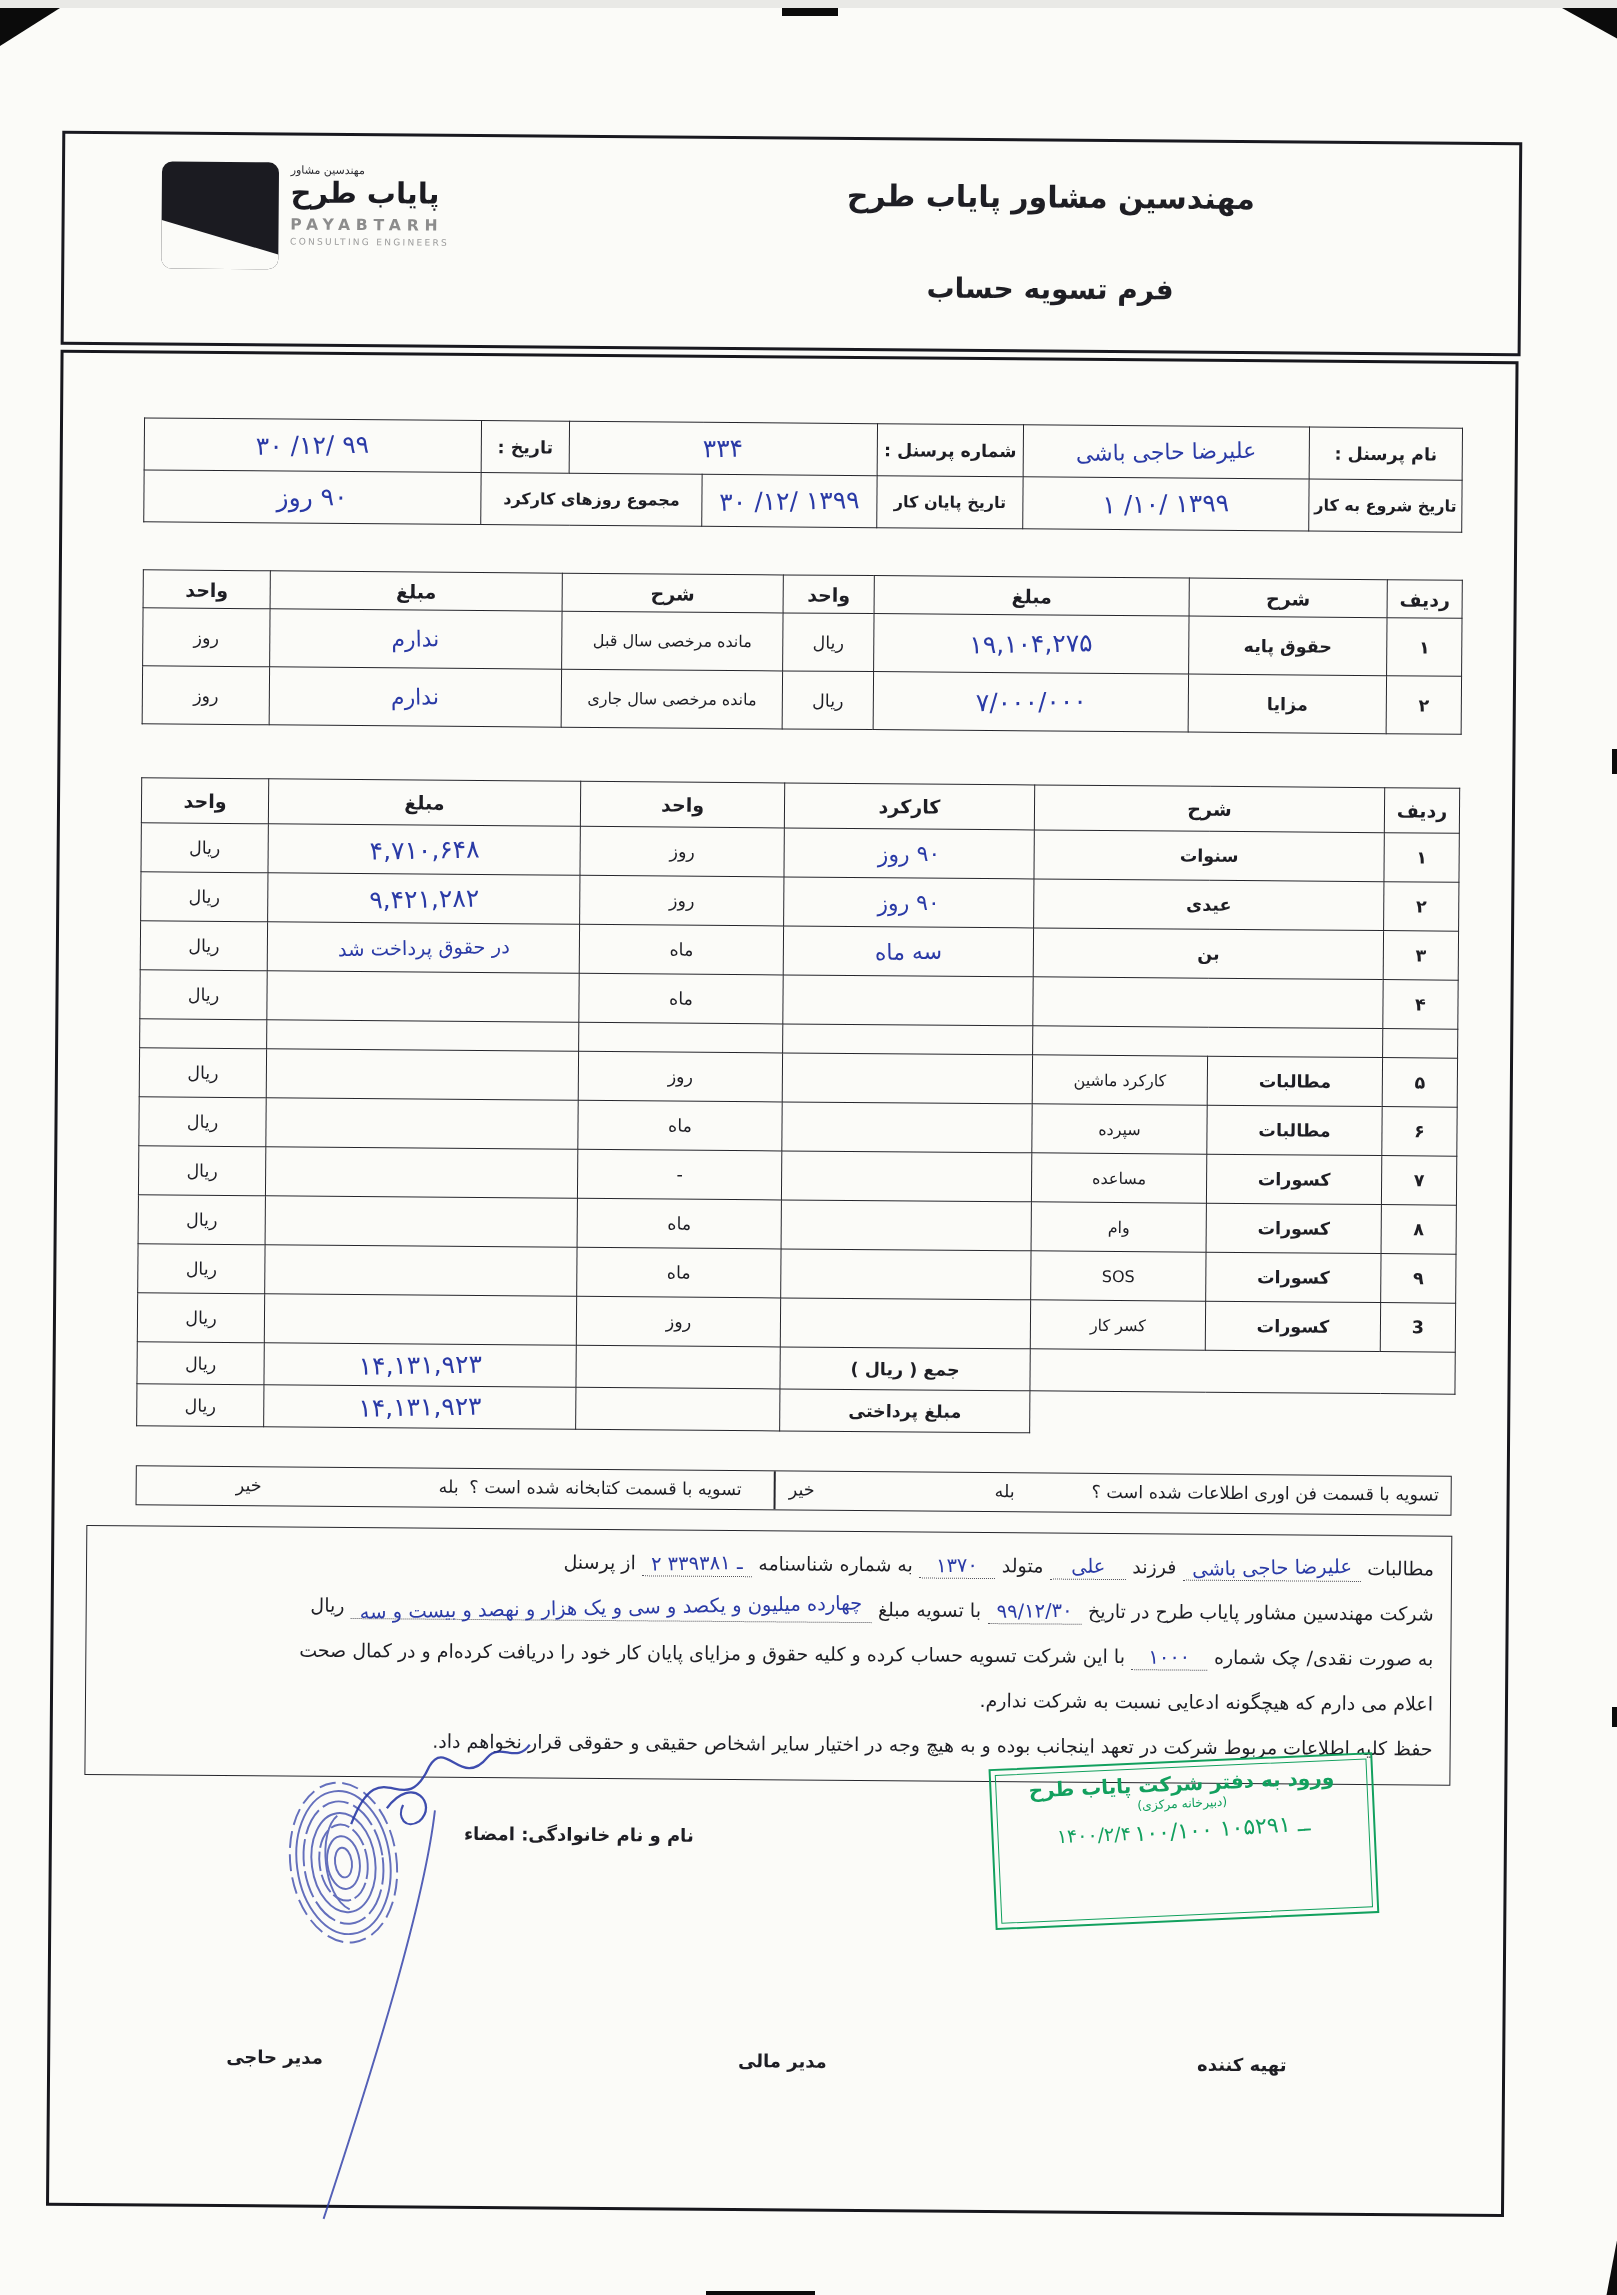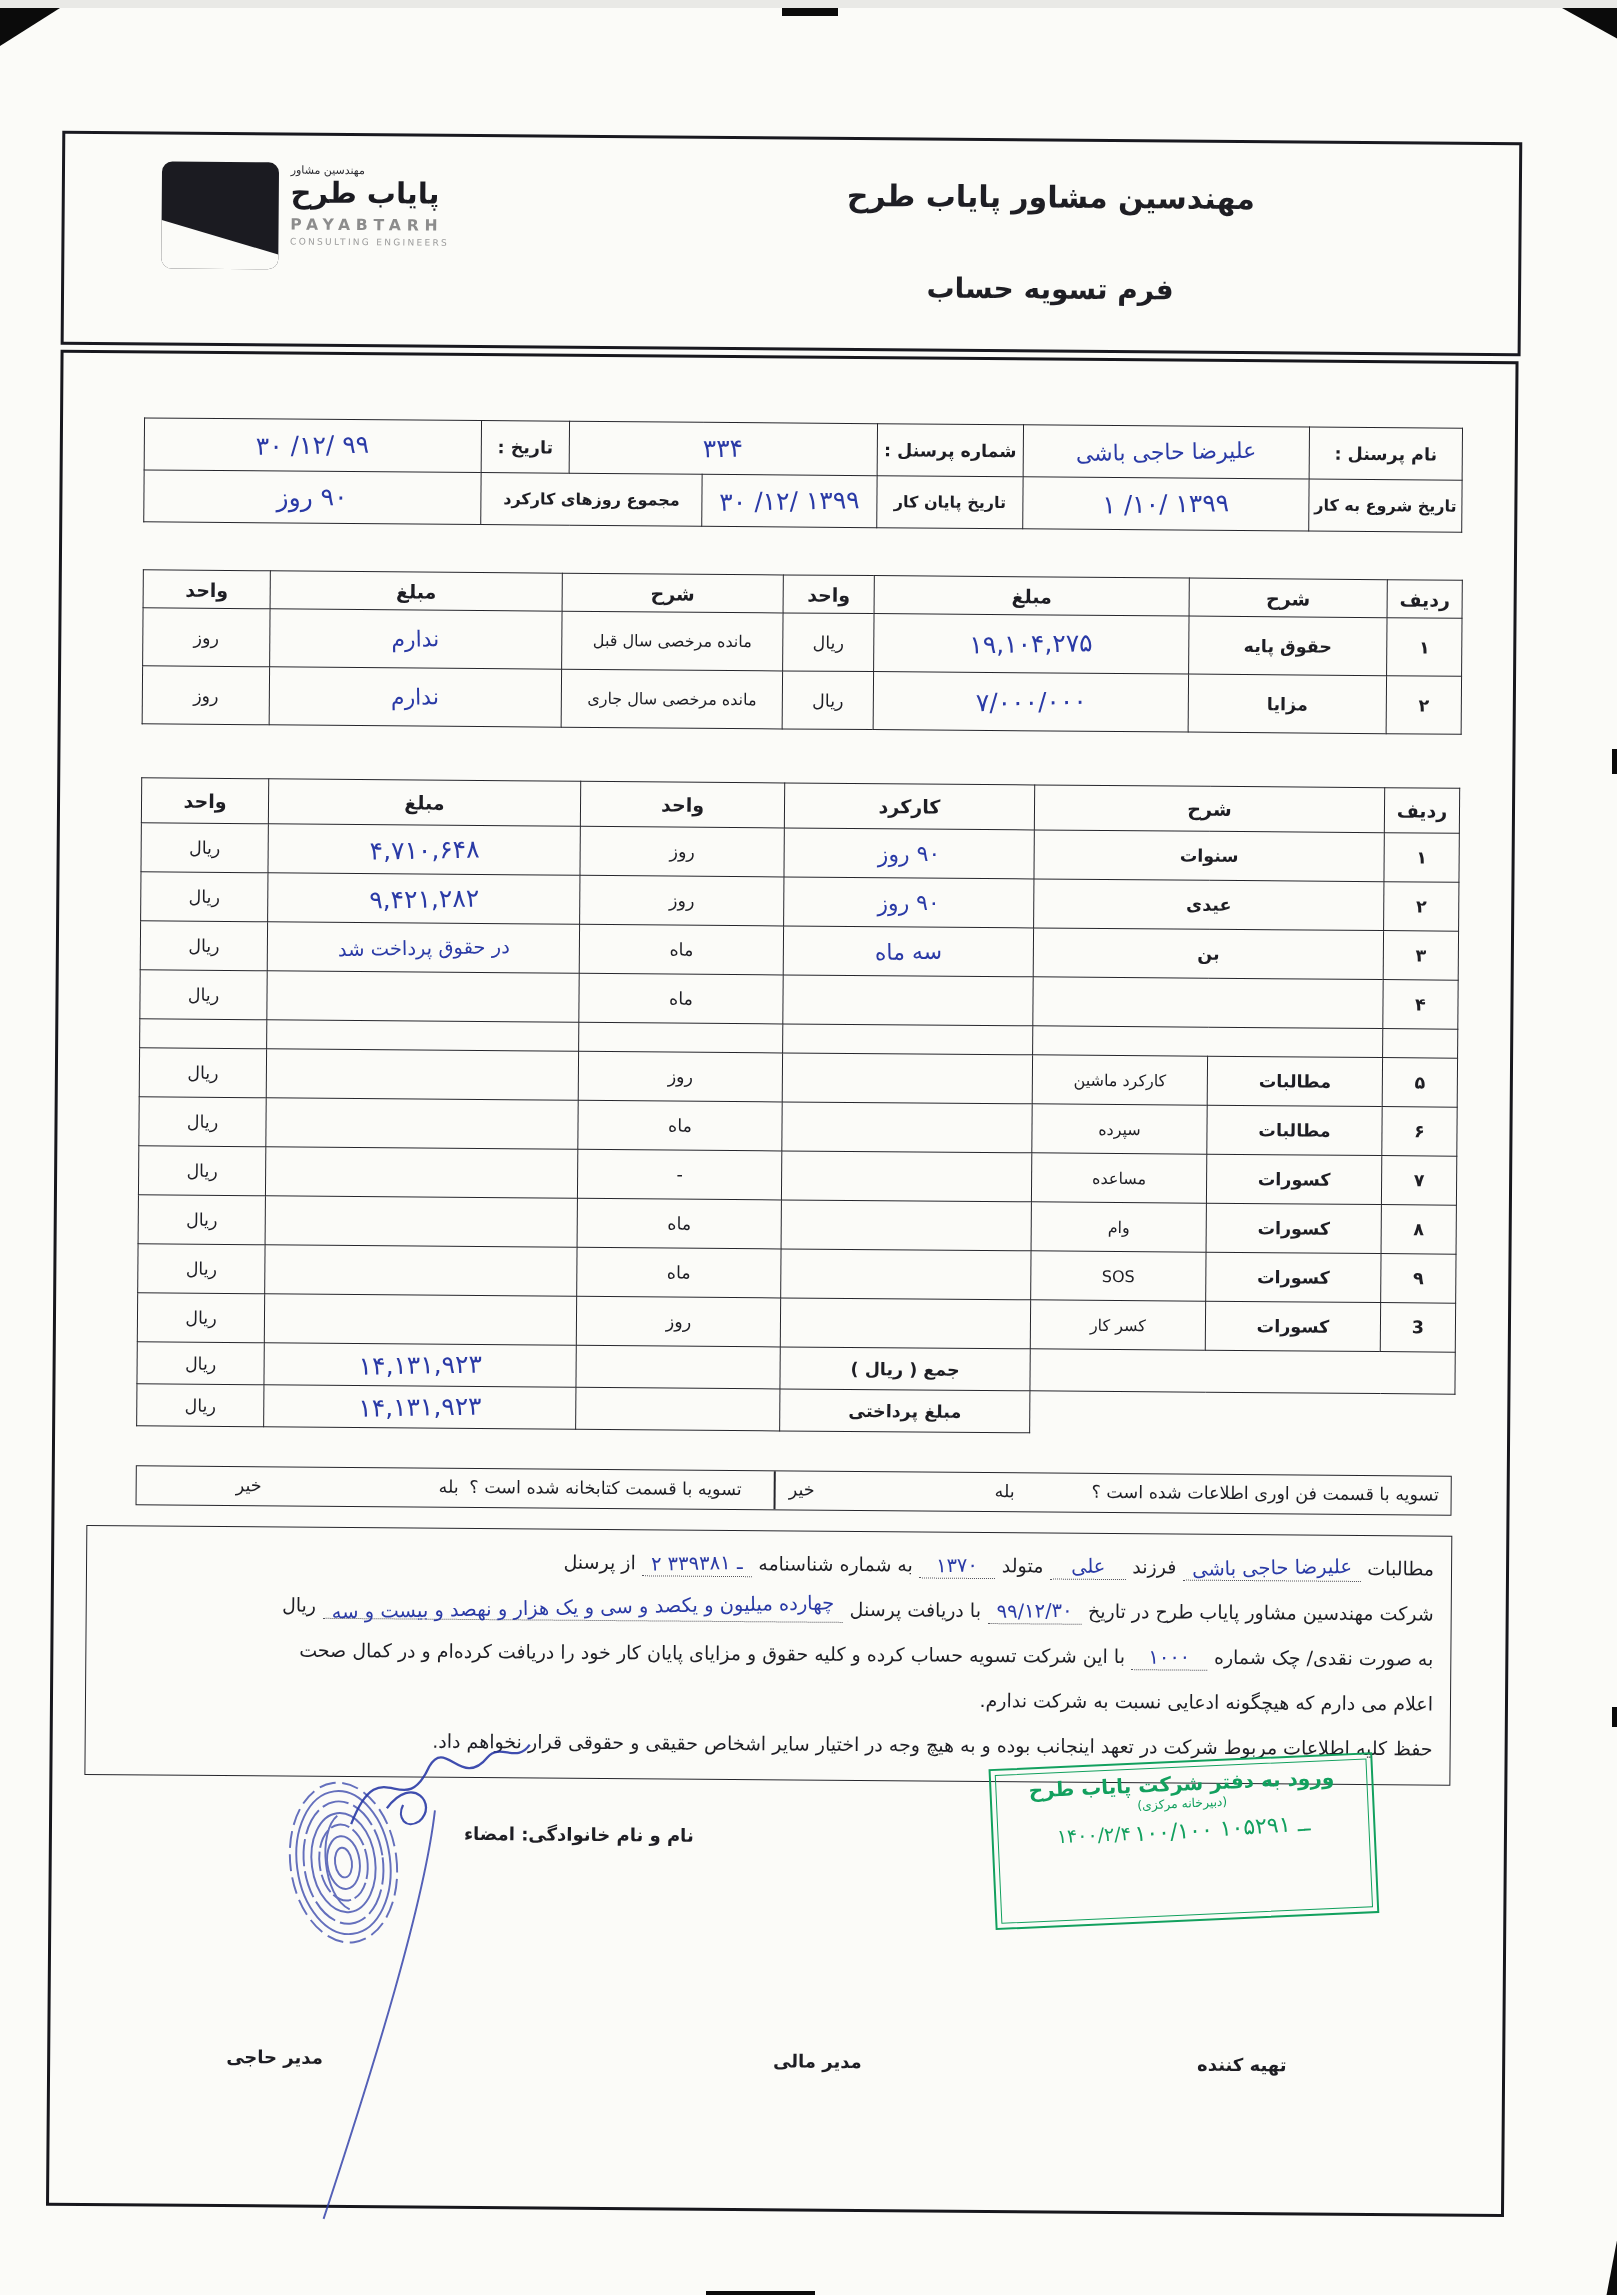--- a/index.html
+++ b/index.html
@@ -63,21 +63,21 @@
   
   .stamp{position:absolute;left:1005px;top:1744px;width:380px;height:157px;border:2.6px solid #12a05e;transform:rotate(-3deg);
          color:#12a05e;text-align:center;direction:rtl;}
   .stamp-inner{position:absolute;inset:3.9px;border:1.3px solid #12a05e;}
   .stamp-l1{margin-top:9px;font-size:20px;font-weight:bold;}
   .stamp-l2{font-size:12.3px;margin-top:1.3px;}
   .stamp-num{font-size:22px;margin-top:6.5px;transform:rotate(-1deg);}
   .stamp-date{font-size:19px;margin-top:1.3px;}
 
   .foot{position:absolute;top:2037px;font-size:18px;font-weight:bold;direction:rtl;}
-  .foot-1{left:1212px;} .foot-2{left:788px;} .foot-3{left:241px;}
+  .foot-1{left:1212px;} .foot-2{left:753px;} .foot-3{left:241px;}
 </style>
 </head>
 <body>
 
 <div class="page">
 
   <div class="art" style="left:0;top:0;width:60px;height:38px;clip-path:polygon(0 0,100% 0,0 100%);"></div>
   <div class="art" style="right:0;top:0;width:56px;height:31px;clip-path:polygon(0 0,100% 0,100% 100%);"></div>
   <div class="art" style="left:782px;top:0;width:56px;height:8.4px;"></div>
   <div class="art" style="right:0;top:741px;width:6.5px;height:25px;"></div>
@@ -312,21 +312,21 @@
       <span style="right:709px">تسویه با قسمت کتابخانه شده است ؟</span>
       <span style="right:992px">بله</span>
       <span style="right:1189px">خیر</span>
     </div>
 
     <div class="decl-box">
       <div class="decl-line">
         <span>مطالبات</span><span class="blank"><span class="hw hw30">علیرضا حاجی باشی</span></span><span>فرزند</span><span class="blank"><span class="hw hw30">علی</span></span><span>متولد</span><span class="blank"><span class="hw hw30" dir="ltr">۱۳۷۰</span></span><span>به شماره شناسنامه</span><span class="blank"><span class="hw hw30" dir="ltr">۲ ـ ۳۳۹۳۸۱</span></span><span>از پرسنل</span>
       </div>
       <div class="decl-line">
-        <span>شرکت مهندسین مشاور پایاب طرح در تاریخ</span><span class="blank"><span class="hw hw30" dir="ltr">۹۹/۱۲/۳۰</span></span><span>با دریافت پرسنل</span><span class="blank"><span class="hw hw30">چهارده میلیون و یکصد و سی و یک هزار و نهصد و بیست و سه</span></span><span>ریال</span>
+        <span>شرکت مهندسین مشاور پایاب طرح در تاریخ</span><span class="blank"><span class="hw hw30" dir="ltr">۹۹/۱۲/۳۰</span></span><span>با تسویه مبلغ</span><span class="blank"><span class="hw hw30">چهارده میلیون و یکصد و سی و یک هزار و نهصد و بیست و سه</span></span><span>ریال</span>
       </div>
       <div class="decl-line">
         <span>به صورت نقدی/ چک شماره</span><span class="blank"><span class="hw hw30" dir="ltr">۱۰۰۰</span></span><span>با این شرکت تسویه حساب کرده و کلیه حقوق و مزایای پایان کار خود را دریافت کرده‌ام و در کمال صحت</span>
       </div>
       <div class="decl-line">اعلام می دارم که هیچگونه ادعایی نسبت به شرکت ندارم.</div>
       <div class="decl-line">حفظ کلیه اطلاعات مربوط شرکت در تعهد اینجانب بوده و به هیچ وجه در اختیار سایر اشخاص حقیقی و حقوقی قرار نخواهم داد.</div>
     </div>
 
     <div class="sig-label">نام و نام خانوادگی: امضاء</div>
 

